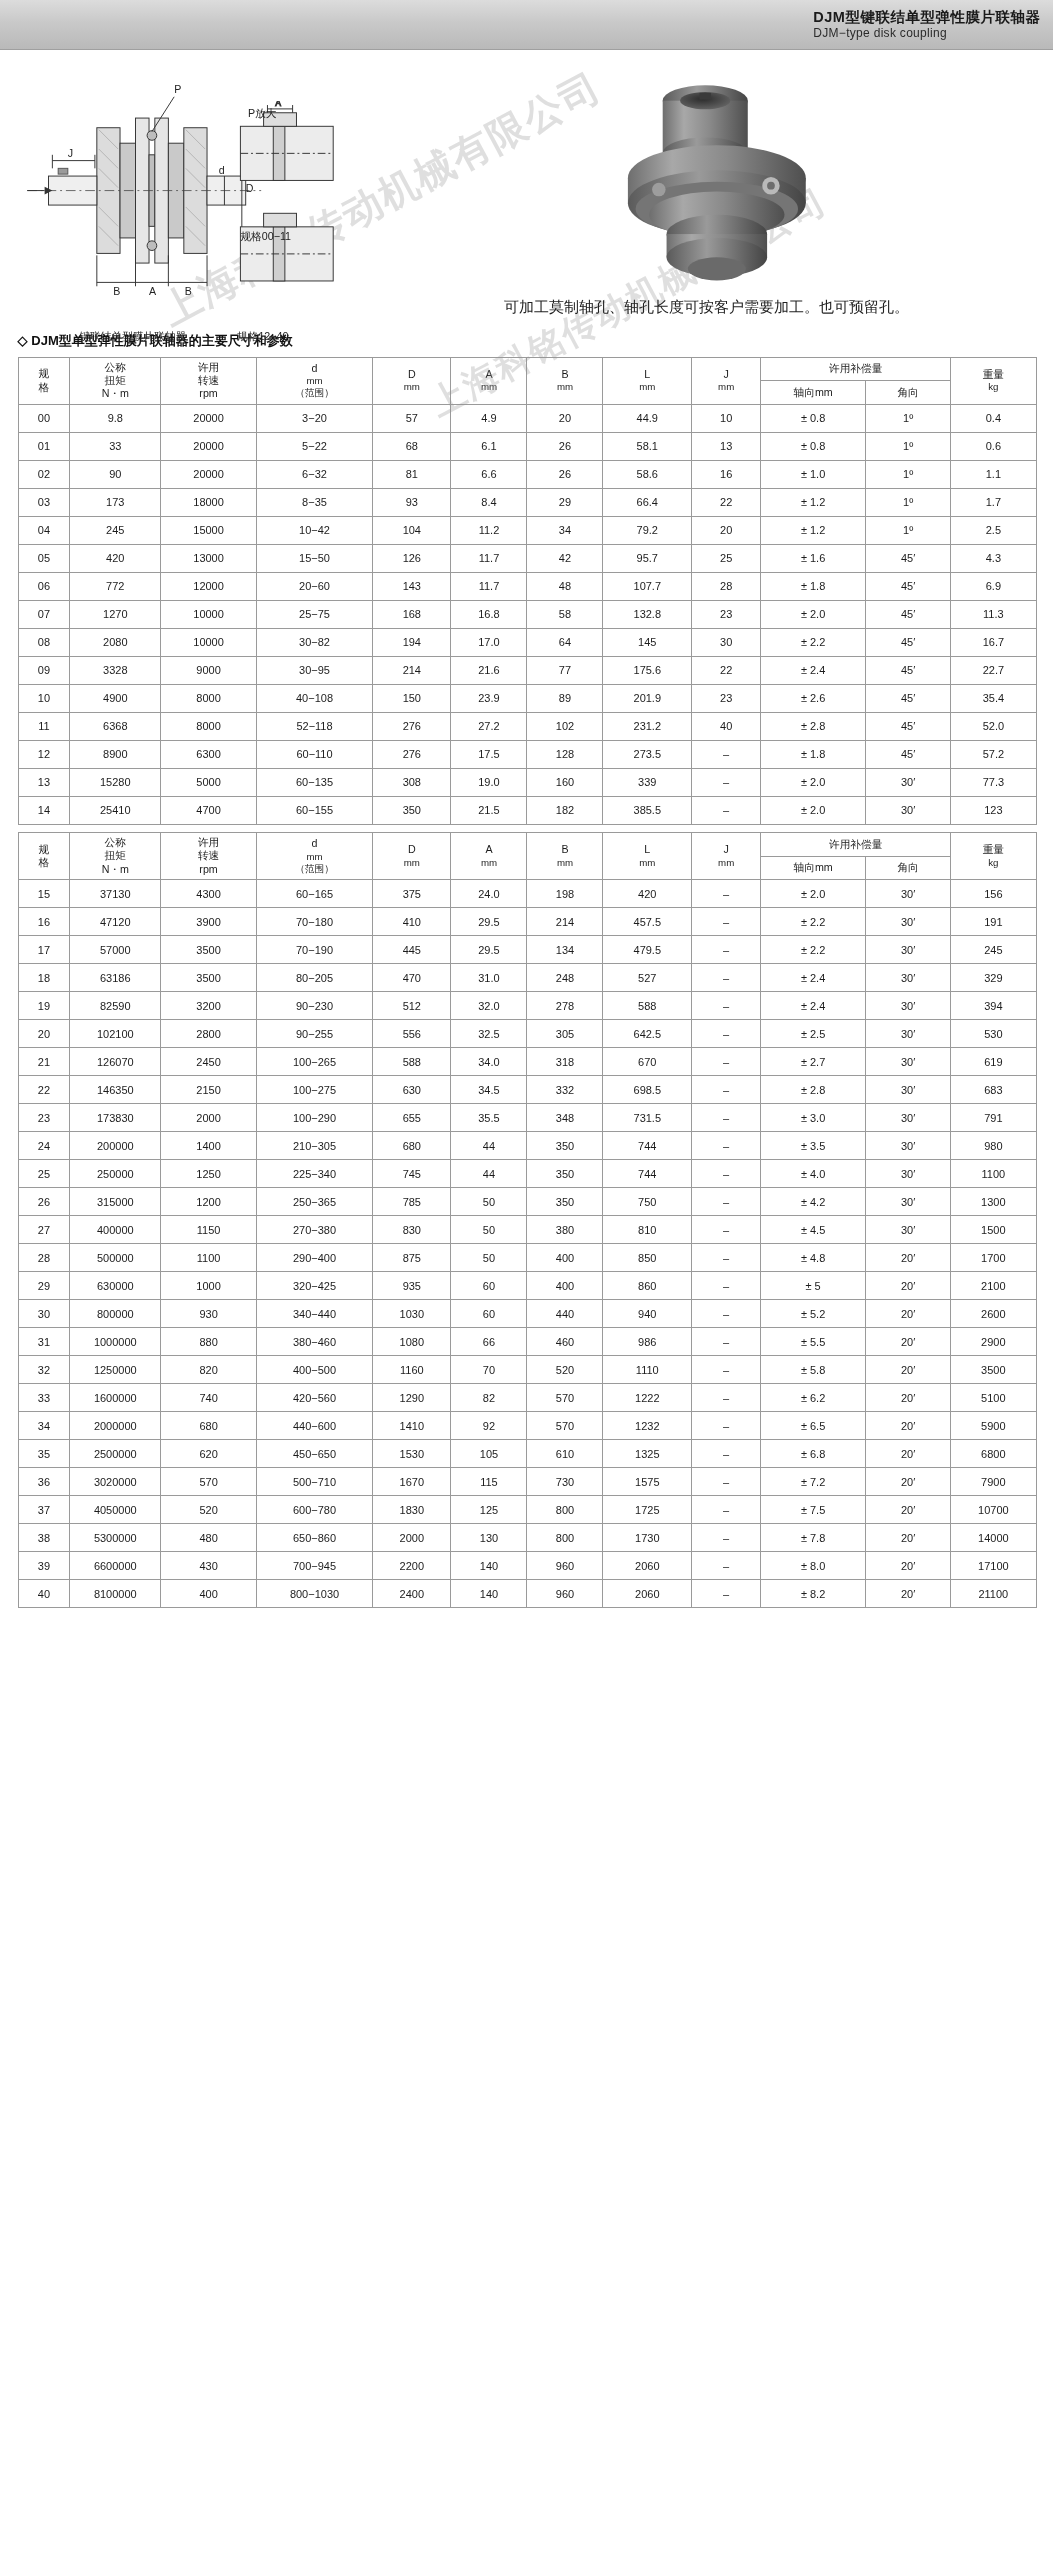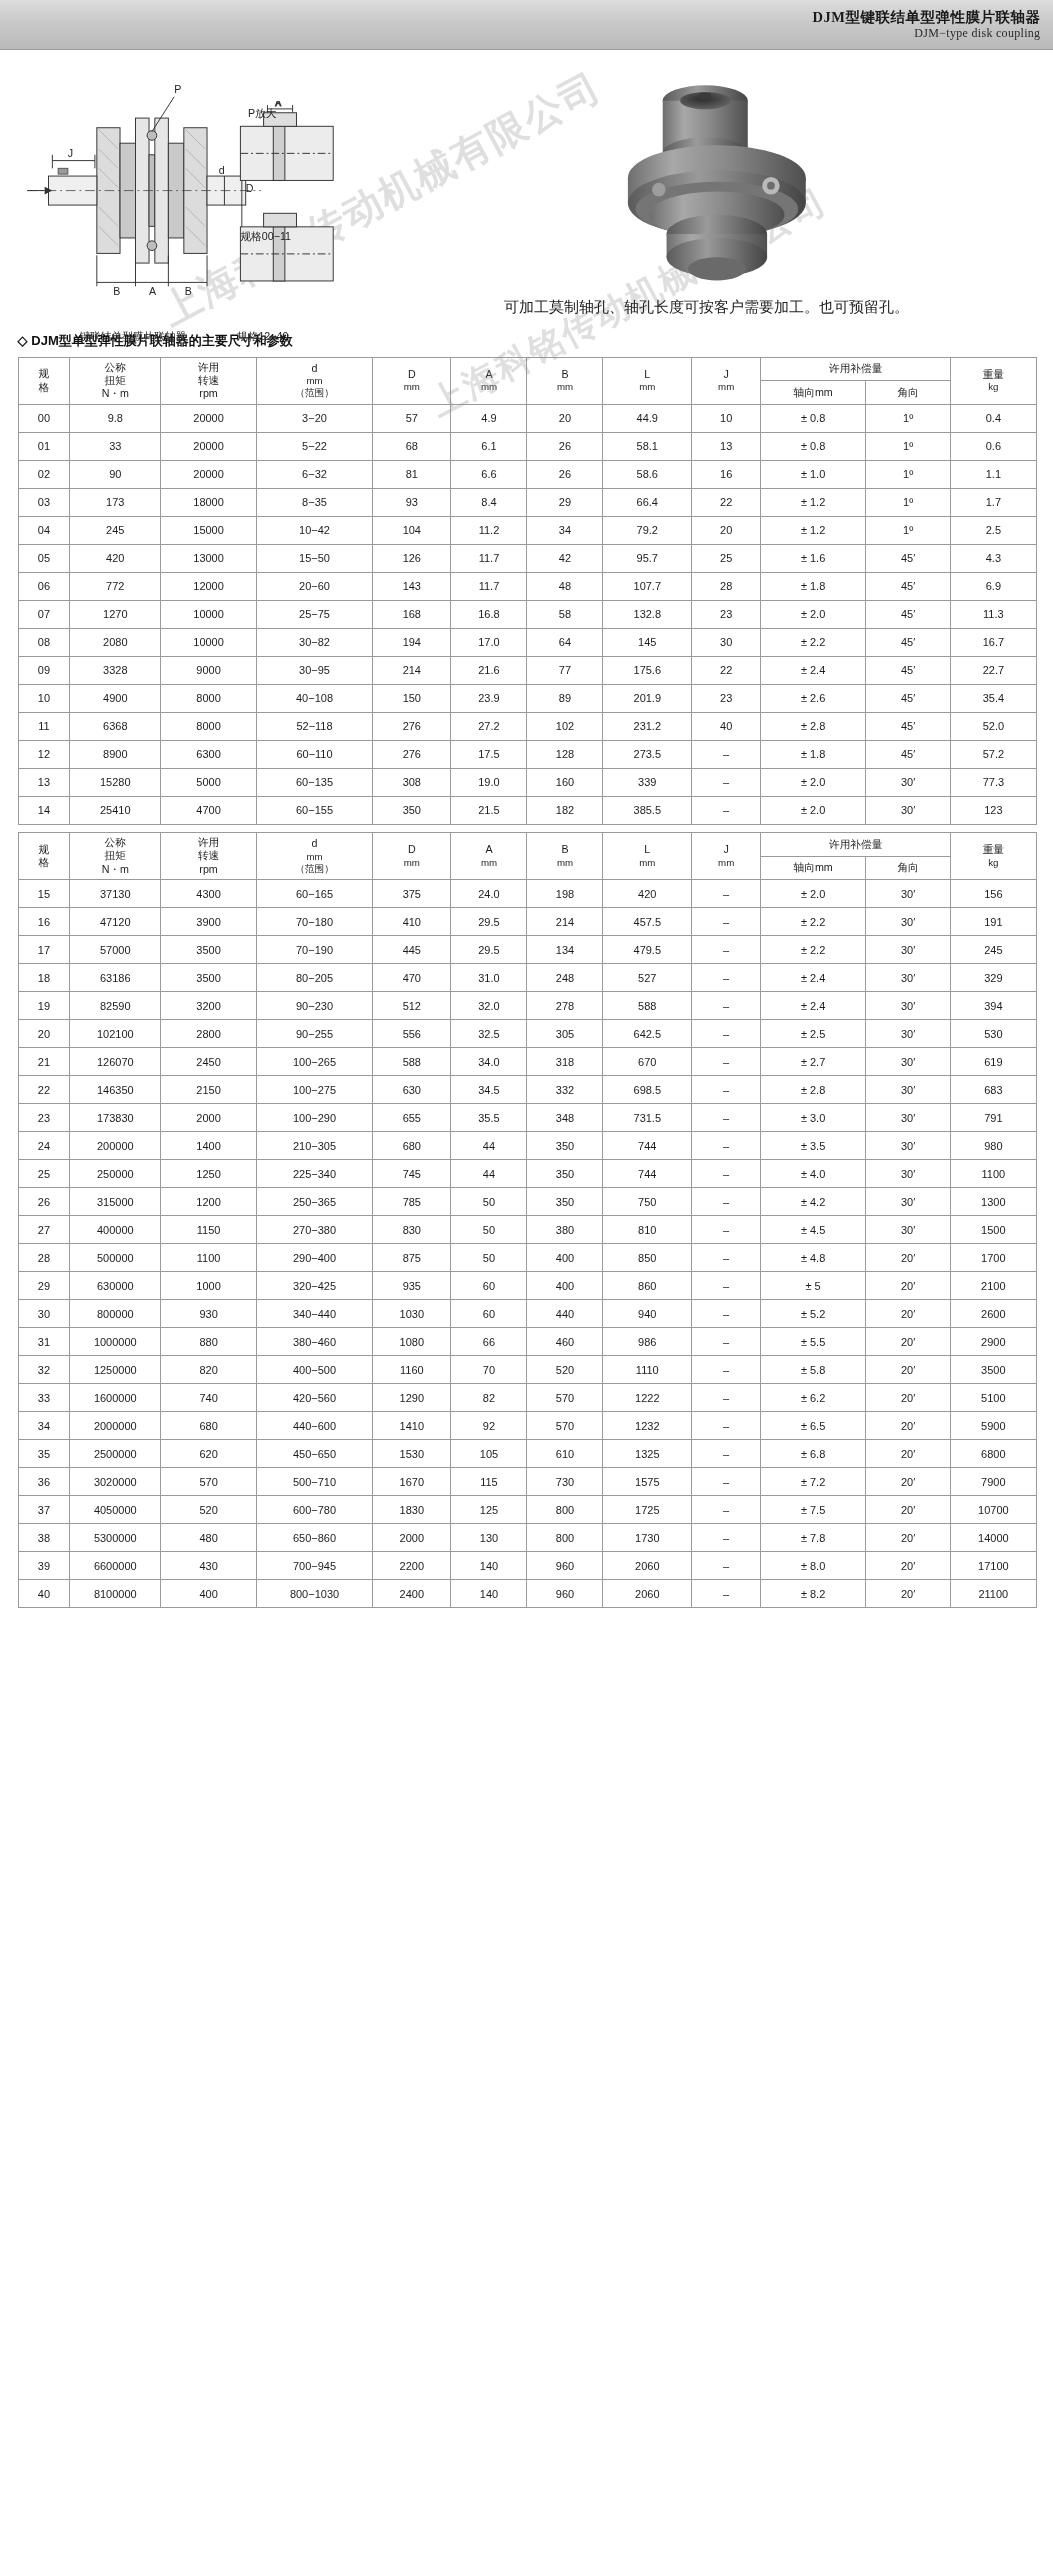--- a/index.html
+++ b/index.html
@@ -15,21 +15,21 @@
   
   .header {
     height:50px;
     background:linear-gradient(to bottom,#dcdcdc 0%,#c9c9c9 45%,#b9b9b9 100%);
     border-bottom:1px solid #9f9f9f;
     display:flex;
     align-items:center;
     justify-content:flex-end;
     padding-right:13.6px;
   }
-  .header-titles { text-align:right; line-height:1.25;font-family:Liberation Serif, serif; }
+  .header-titles { line-height:1.25; }
   .header-title-cn { font-size:14.5px; font-weight:bold; color:#1a1a1a; letter-spacing:0.5px; }
   .header-title-en { font-size:12px; color:#2b2b2b; letter-spacing:0.3px; }
 
   
   .figure-area {
     position:relative;
     height:271px;
     margin:5.8px 0 0 0;
   }
   .watermark {

